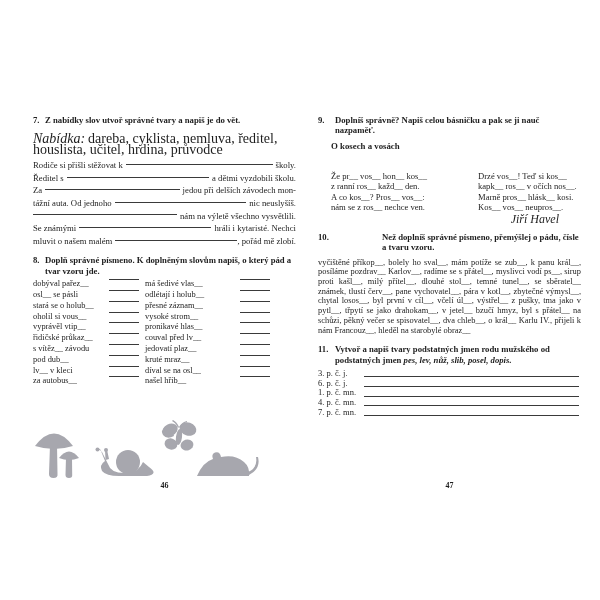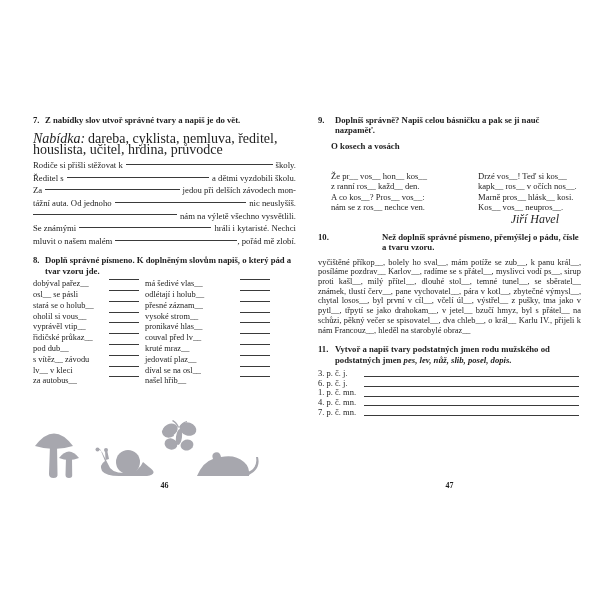--- a/index.html
+++ b/index.html
@@ -145,29 +145,29 @@
         <span class="pr">pronikavé hlas__</span>
         <span class="sblank"></span>
     </div>
     <div class="pair-row">
       <span class="pl">řidičské průkaz__</span>
         <span class="sblank"></span>
         <span class="pr">couval před lv__</span>
         <span class="sblank"></span>
     </div>
     <div class="pair-row">
+      <span class="pl">s vítěz__ závodu</span>
+        <span class="sblank"></span>
+        <span class="pr">jedovatí plaz__</span>
+        <span class="sblank"></span>
+    </div>
+    <div class="pair-row">
       <span class="pl">pod dub__</span>
         <span class="sblank"></span>
         <span class="pr">kruté mraz__</span>
-        <span class="sblank"></span>
-    </div>
-    <div class="pair-row">
-      <span class="pl">s vítěz__ závodu</span>
-        <span class="sblank"></span>
-        <span class="pr">jedovatí plaz__</span>
         <span class="sblank"></span>
     </div>
     <div class="pair-row">
       <span class="pl">lv__ v kleci</span>
         <span class="sblank"></span>
         <span class="pr">díval se na osl__</span>
         <span class="sblank"></span>
     </div>
     <div class="pair-row">
       <span class="pl">za autobus__</span>

